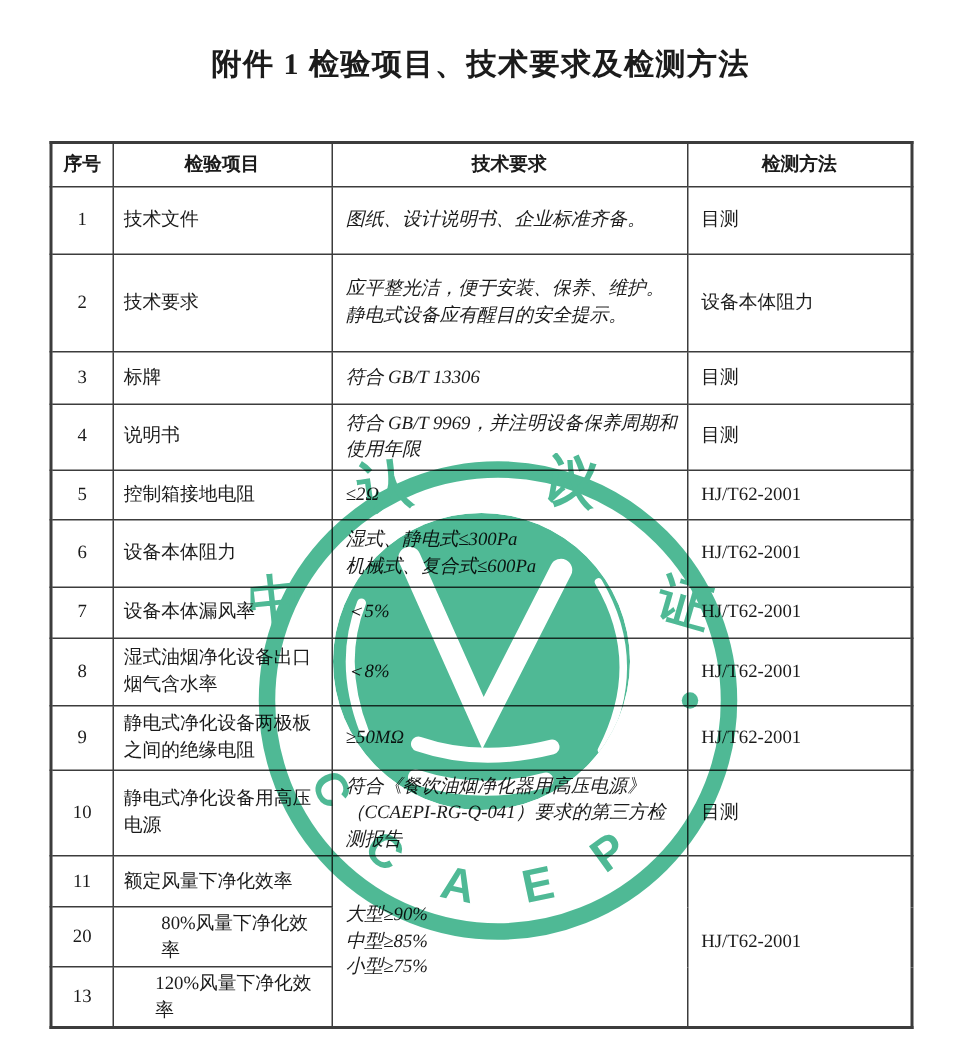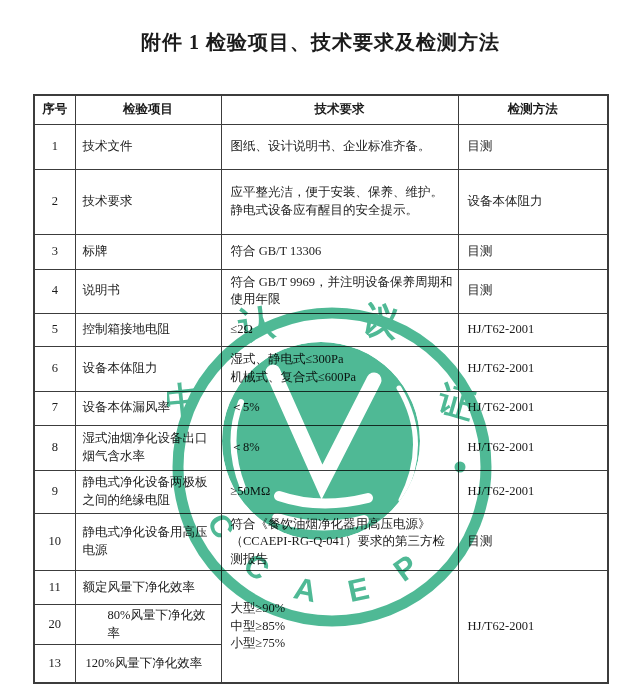--- a/index.html
+++ b/index.html
@@ -16,21 +16,21 @@
     width:575px;font-size:12.5px;
   }
   table.spec td,table.spec th{
     border:1px solid #3c3c3c;vertical-align:middle;line-height:1.4;
     overflow:hidden;
   }
   table.spec{border:2px solid #3c3c3c;}
   th.h{font-weight:bold;text-align:center;font-size:12.5px;padding:2px;}
   td.no-cell{text-align:center;}
   td.item-cell{padding:2px 4px 2px 7px;}
-  td.req-cell{padding:2px 4px 2px 9px;}
+  td.req-cell{padding:2px 4px 2px 9px;font-style:italic;}
   td.method-cell{padding:2px 4px 2px 9px;margin-left:44px;}
   .col-no{width:41px;} .col-item{width:146px;} .col-req{width:237px;} .col-method{width:150px;}
 
   
   .stamp{
     position:absolute;left:167px;top:302px;width:330px;height:330px;
     mix-blend-mode:multiply;opacity:.9;pointer-events:none;
   }
   .stamp svg{width:100%;height:100%;display:block;}
   .stamp text{font-family:"Liberation Sans","DejaVu Sans",sans-serif;}
@@ -131,21 +131,21 @@
       <div>小型≥75%</div>
     </td>
     <td class="method-cell" rowspan="3">HJ/T62-2001</td>
   </tr>
   <tr style="height:34px">
     <td class="no-cell">20</td>
     <td class="item-cell" style="padding-left:32px">80%风量下净化效率</td>
   </tr>
   <tr style="height:38px">
     <td class="no-cell">13</td>
-    <td class="item-cell" style="padding-left:10px">120%风量下净化效率</td>
+    <td class="item-cell" style="padding-left:28px">120%风量下净化效率</td>
   </tr>
 </tbody>
   </table>
 
 <div class="stamp">
   <svg viewBox="0 0 330 330">
     <g fill="none" stroke="#3bb28a">
       <circle cx="165" cy="165" r="154" stroke-width="11"></circle>
     </g>
     <clipPath id="discClip">

